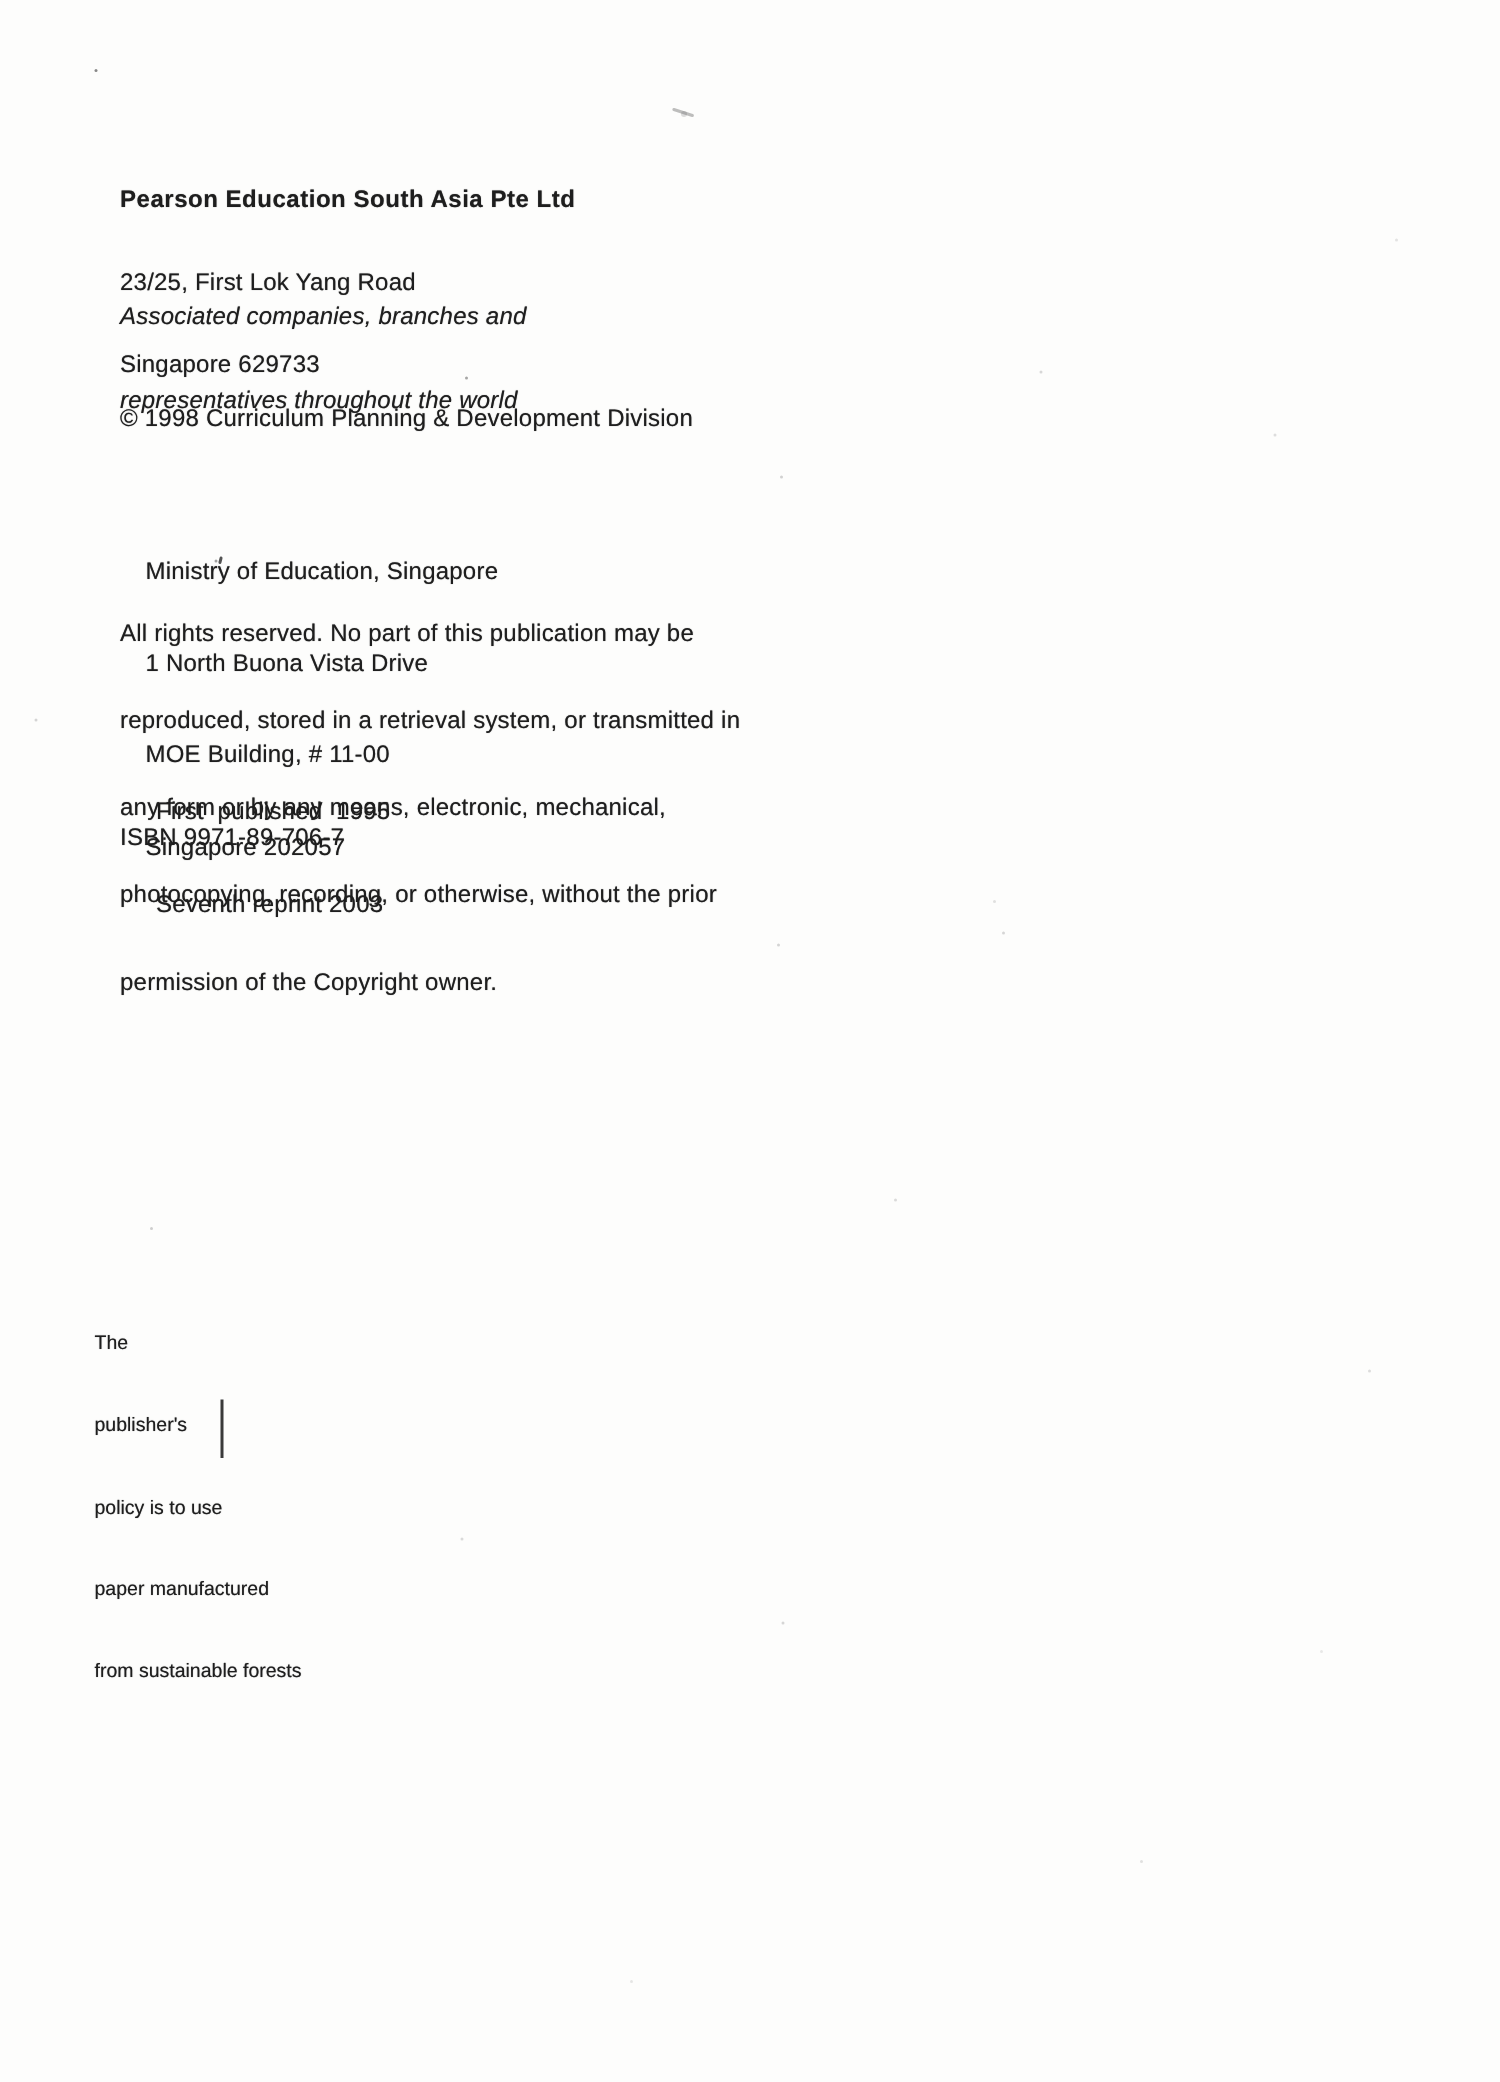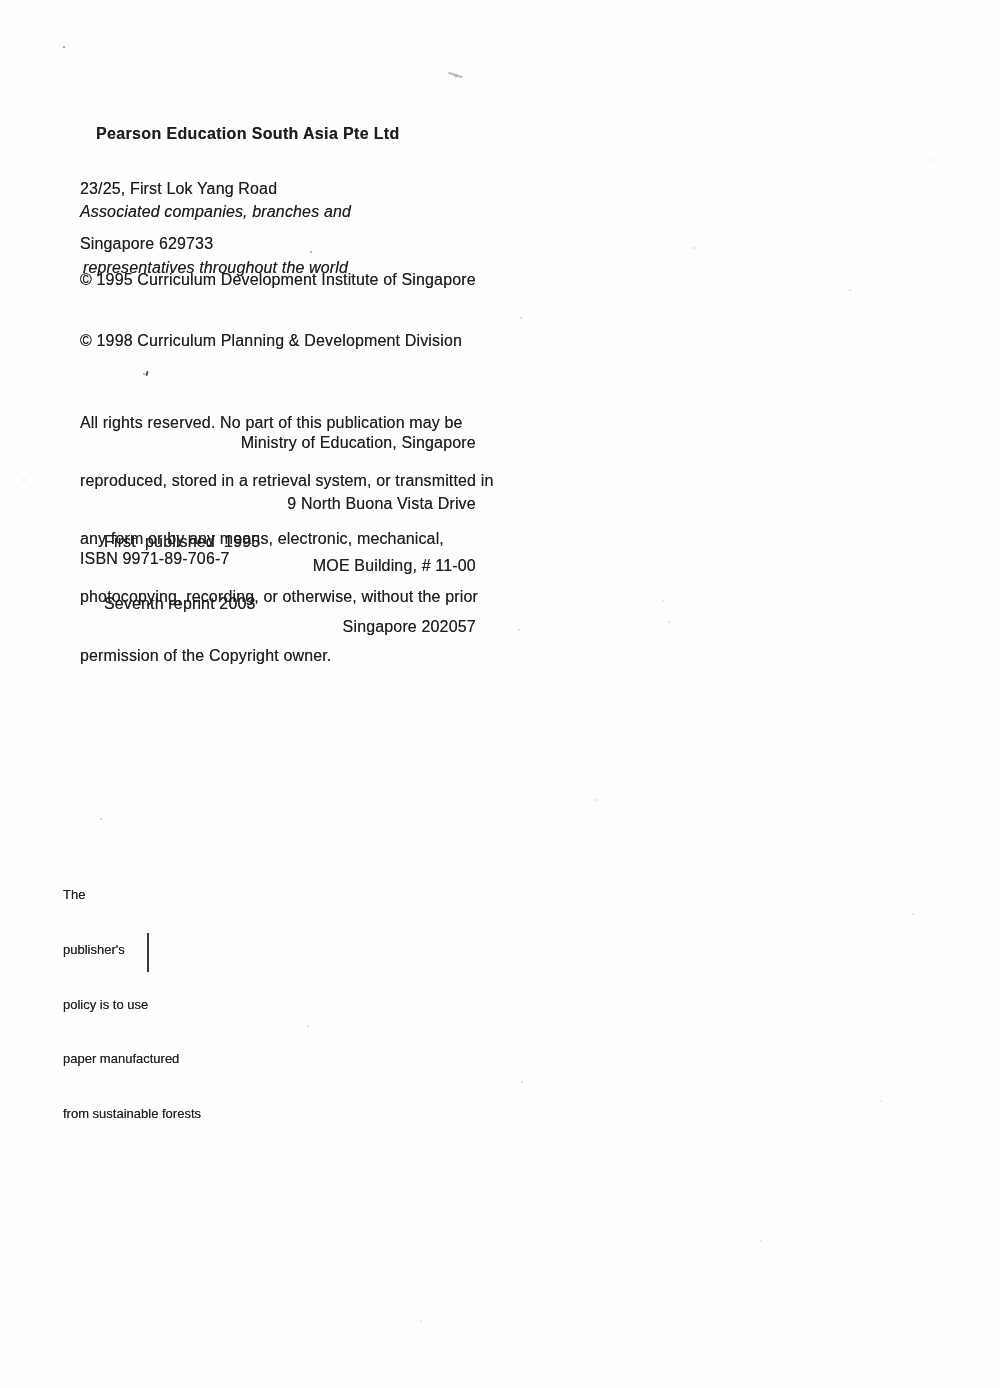--- a/index.html
+++ b/index.html
@@ -20,26 +20,26 @@
     position: absolute;
     left: 80px;
     font-size: 16px;
     line-height: 19px;
     letter-spacing: 0.15px;
     white-space: pre-wrap;
     text-shadow: 0 0 0.6px rgba(25,25,25,0.65);
   }
 
   .publisher-block   { top: 89px;  line-height: 18.2px; }
-  .publisher-name    { font-weight: 700; letter-spacing: 0.35px; margin-left: 16px; }
+  .publisher-name    { font-weight: 700; letter-spacing: 0.35px; }
 
-  .associates-block  { top: 166px; line-height: 18.5px; font-style: italic; text-align: center; }
+  .associates-block  { top: 166px; line-height: 18.5px; font-style: italic; }
 
   .copyright-block   { top: 229px; line-height: 20.4px; }
-  .holder-lines      { padding-left: 17px; text-align: right; }
+  .holder-lines      { padding-left: 17px; }
 
   .rights-block      { top: 374px; line-height: 19.4px; }
 
   .edition-block     { top: 490px; line-height: 20.8px; margin-left: 24px; }
 
   .isbn-block        { top: 549px; }
 
   .production-block  { top: 592px; line-height: 20.8px; }
 
   .policy-block {
@@ -123,25 +123,24 @@
     <div>23/25, First Lok Yang Road</div>
     <div>Singapore 629733</div>
   </div>
 
   <div class="block associates-block">
     <div>Associated companies, branches and</div>
     <div>representatives throughout the world</div>
   </div>
 
   <div class="block copyright-block">
-    <div>© 1995 Curriculum Development Institute of Singapore</div>
     <div>© 1998 Curriculum Planning &amp; Development Division</div>
     <div class="holder-lines">
       <div>Ministry of Education, Singapore</div>
-      <div>9 North Buona Vista Drive</div>
+      <div>1 North Buona Vista Drive</div>
       <div>MOE Building, # 11-00</div>
       <div>Singapore 202057</div>
     </div>
   </div>
 
   <div class="block rights-block">
     <div>All rights reserved. No part of this publication may be</div>
     <div>reproduced, stored in a retrieval system, or transmitted in</div>
     <div>any form or by any means, electronic, mechanical,</div>
     <div>photocopying, recording, or otherwise, without the prior</div>

